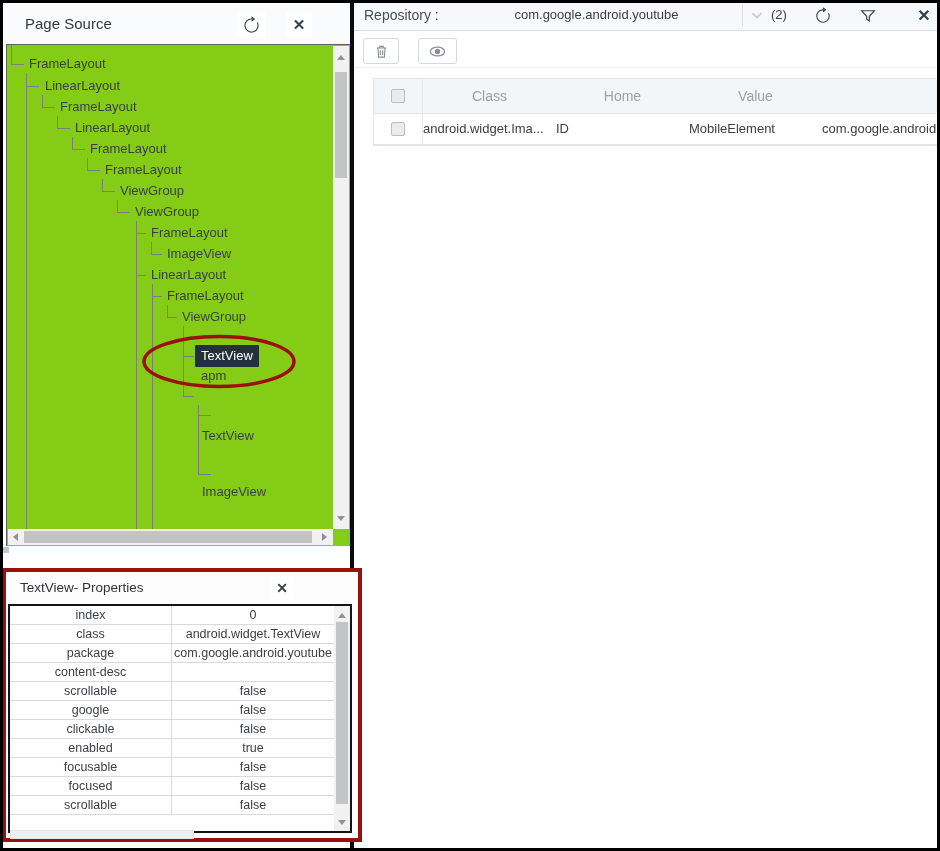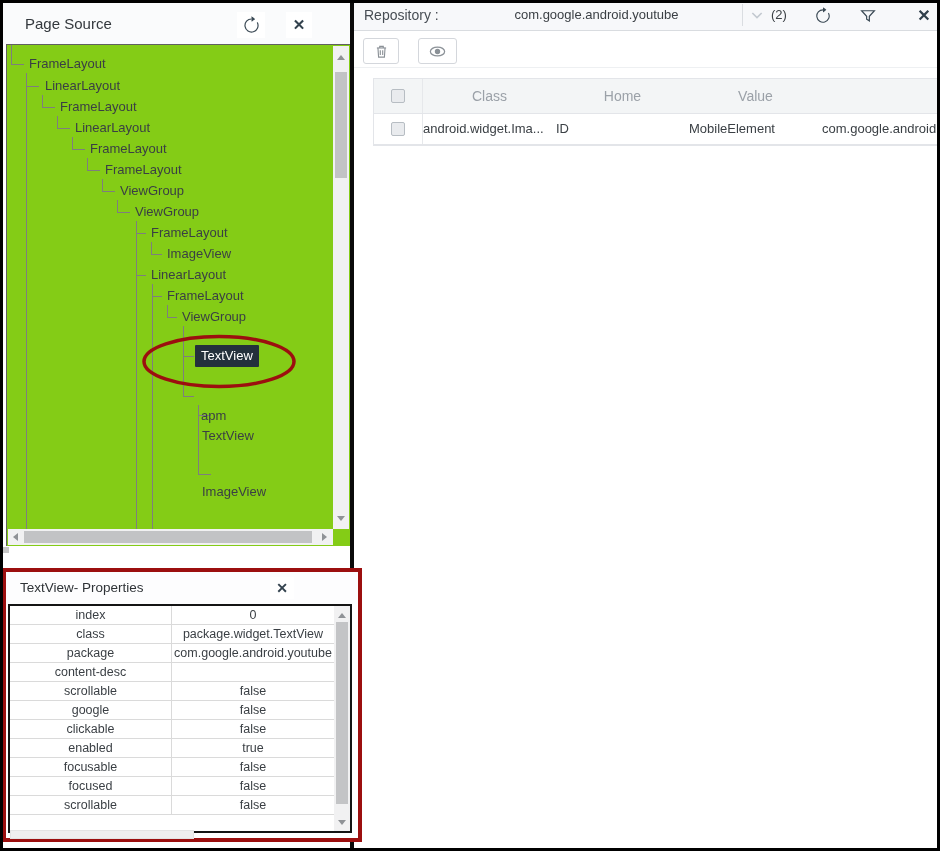--- a/index.html
+++ b/index.html
@@ -158,42 +158,42 @@
       <div class="tnode" style="left: 83px; top: 94px;">FrameLayout</div>
       <div class="tnode" style="left: 98px; top: 115px;">FrameLayout</div>
       <div class="tnode" style="left: 113px; top: 136px;">ViewGroup</div>
       <div class="tnode" style="left: 128px; top: 157px;">ViewGroup</div>
       <div class="tnode" style="left: 144px; top: 178px;">FrameLayout</div>
       <div class="tnode" style="left: 160px; top: 199px;">ImageView</div>
       <div class="tnode" style="left: 144px; top: 220px;">LinearLayout</div>
       <div class="tnode" style="left: 160px; top: 241px;">FrameLayout</div>
       <div class="tnode" style="left: 175px; top: 262px;">ViewGroup</div>
       <div class="tnode hl" style="left: 188px; top: 300px;">TextView</div>
-      <div class="tnode" style="left: 194px; top: 361px;">apm</div>
+      <div class="tnode" style="left: 194px; top: 321px;">apm</div>
       <div class="tnode" style="left: 195px; top: 381px;">TextView</div>
       <div class="tnode" style="left: 195px; top: 437px;">ImageView</div>
     </div>
 
   <div class="grip"></div>
   <div class="divider"></div>
 
   <div class="props-outline">
     <div class="props-header">
       <span class="props-title">TextView- Properties</span>
       <button class="icon-btn props-close">✕</button>
     </div>
     <div class="props-table">
       <div class="props-rows">
           <div class="prow">
             <div class="pcell pname">index</div>
             <div class="pcell pval">0</div>
           </div>
           <div class="prow">
             <div class="pcell pname">class</div>
-            <div class="pcell pval">package.widget.TextView</div>
+            <div class="pcell pval">android.widget.TextView</div>
           </div>
           <div class="prow">
             <div class="pcell pname">package</div>
             <div class="pcell pval">com.google.android.youtube</div>
           </div>
           <div class="prow">
             <div class="pcell pname">content-desc</div>
             <div class="pcell pval"></div>
           </div>
           <div class="prow">

